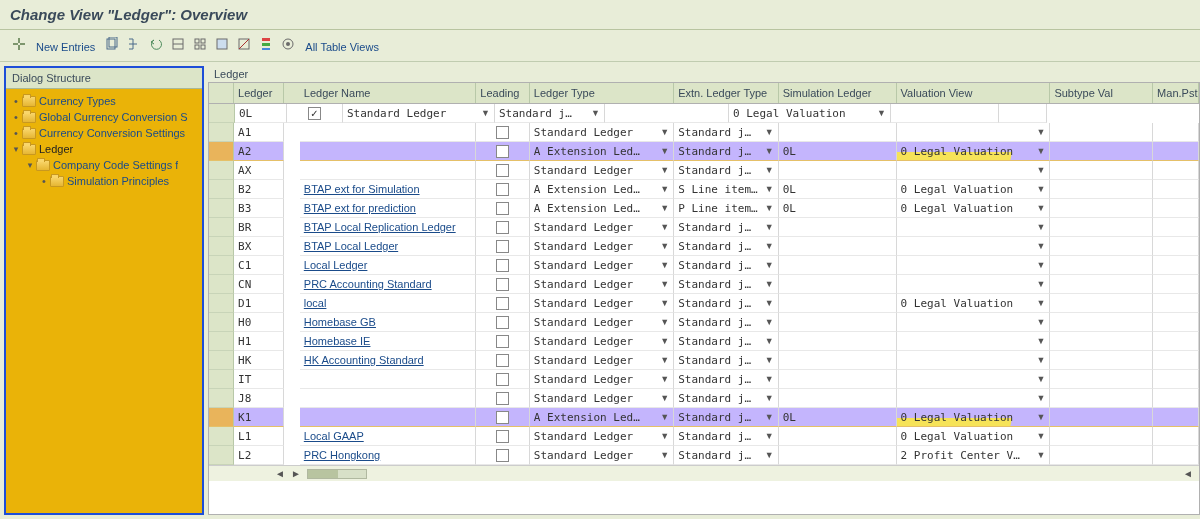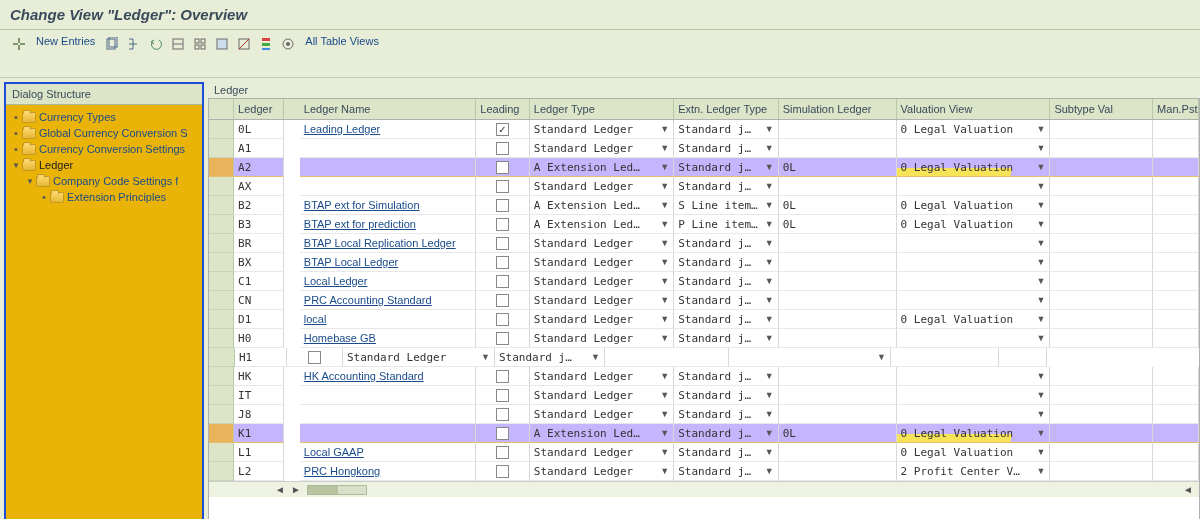--- a/index.html
+++ b/index.html
@@ -14,23 +14,23 @@
   }
   .title-bar {
     padding: 6px 10px;
     font-size: 15px;
     font-weight: bold;
     font-style: italic;
     color: #3a4a5a;
     border-bottom: 1px solid #b8c4a0;
   }
   .toolbar {
-    padding: 5px 10px 24px;
+    padding: 5px 10px 8px;
     display: flex;
-    align-items: flex-start;
+    align-items: flex-end;
     gap: 4px;
     border-bottom: 1px solid #c0ccb0;
   }
   .tb-icon {
     width: 18px; height: 18px;
     display: inline-flex; align-items:center; justify-content:center;
     cursor: pointer;
     color: #4a5a6a;
   }
   .tb-link {
@@ -284,21 +284,21 @@
           <span class="tree-label sel">Ledger</span>
         </div>
         <div class="tree-row indent2">
           <span class="tree-toggle">▾</span>
           <span class="folder-icon"></span>
           <span class="tree-label">Company Code Settings f</span>
         </div>
         <div class="tree-row indent3">
           <span class="tree-bullet">•</span>
           <span class="folder-icon"></span>
-          <span class="tree-label">Extension Principles</span>
+          <span class="tree-label">Simulation Principles</span>
         </div>
       </div>
   </div>
 
   <div class="right-panel">
     <div class="group-label">Ledger</div>
     <div class="grid-wrap">
       <div class="grid-header">
         <div class="hcell c-rowh"></div>
         <div class="hcell c-led">Ledger</div>
@@ -308,23 +308,20 @@
         <div class="hcell c-ext">Extn. Ledger Type</div>
         <div class="hcell c-und">Simulation Ledger</div>
         <div class="hcell c-val">Valuation View</div>
         <div class="hcell c-sub">Subtype Val</div>
         <div class="hcell c-man">Man.Pst</div>
       </div>
       <div class="grid-body" id="grid-body">
           <div class="row">
             <div class="cell c-rowh rowheader"></div>
             <div class="cell c-led mono">0L</div>
-            <div class="cell c-name">
-              <span class="link">Leading Ledger</span>
-            </div>
             <div class="cell c-lead">
               <span class="chk">✓</span>
             </div>
             <div class="cell c-type">
               <div class="dd">
                 <span class="mono">Standard Ledger</span>
                 <span class="caret">▼</span>
               </div>
             </div>
             <div class="cell c-ext">
@@ -675,20 +672,23 @@
                 <span class="mono"></span>
                 <span class="caret">▼</span>
               </div>
             </div>
             <div class="cell c-sub"></div>
             <div class="cell c-man"></div>
           </div>
           <div class="row">
             <div class="cell c-rowh rowheader"></div>
             <div class="cell c-led mono">H1</div>
+            <div class="cell c-name">
+              <span class="link">Homebase IE</span>
+            </div>
             <div class="cell c-lead">
               <span class="chk"></span>
             </div>
             <div class="cell c-type">
               <div class="dd">
                 <span class="mono">Standard Ledger</span>
                 <span class="caret">▼</span>
               </div>
             </div>
             <div class="cell c-ext">

